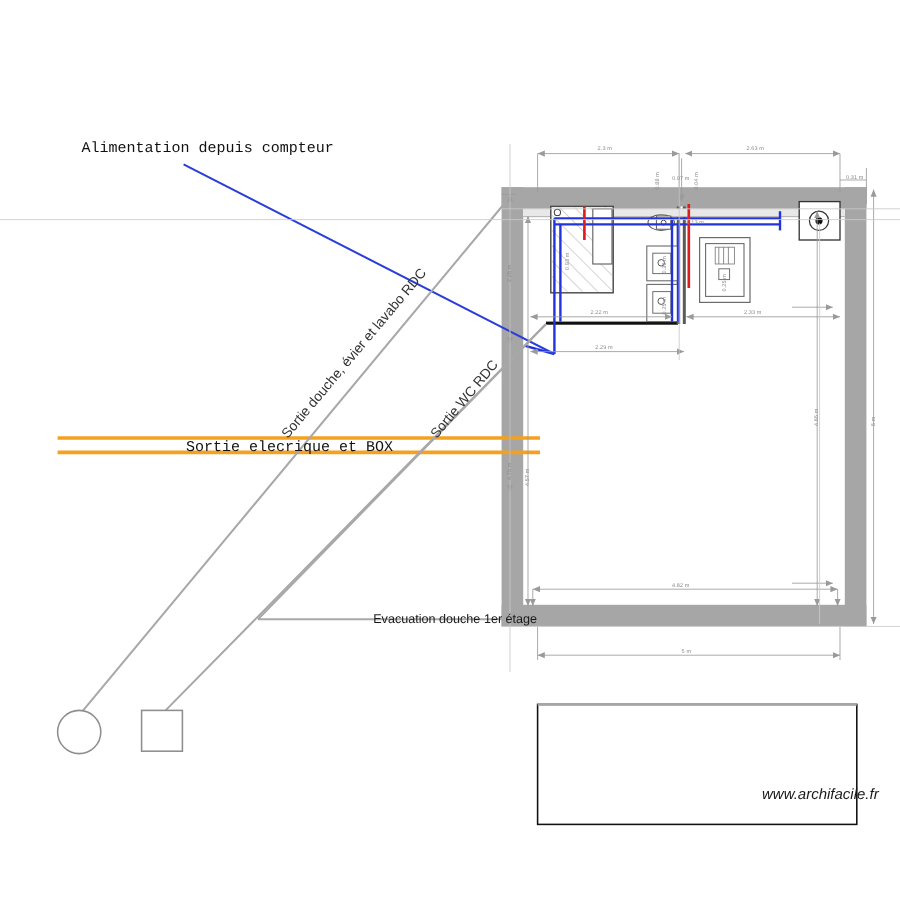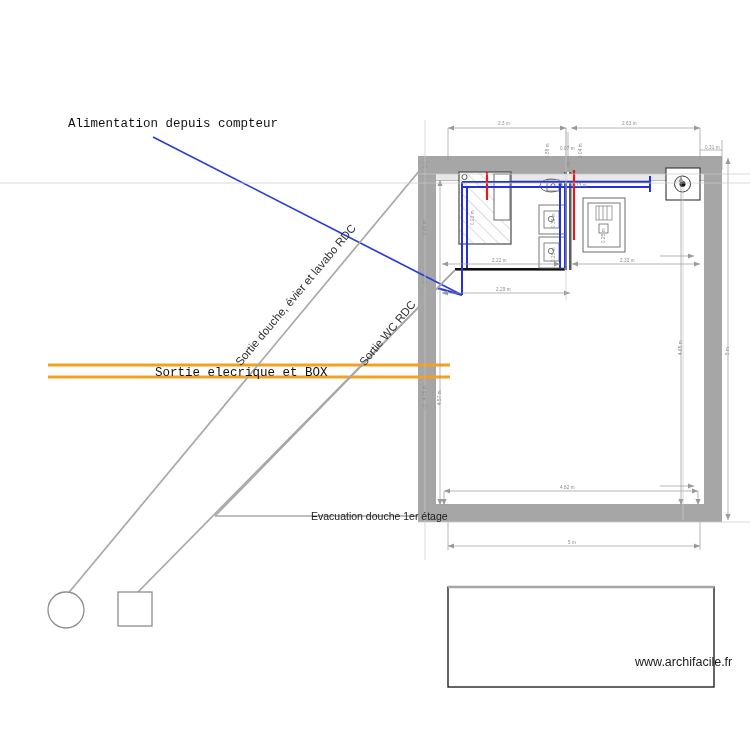--- a/index.html
+++ b/index.html
@@ -31,20 +31,21 @@
     font-family: Liberation Mono, monospace;
   }
   .label-rot {
     font-size: 11.5px;
     color: #333333;
     transform-origin: 0 0;
   }
   .watermark {
     font-size: 12.5px;
     color: #1a1a1a;
+    font-style: italic;
   }
   .dim {
     position: absolute;
     font-size: 4.6px;
     color: #8c8c8c;
     white-space: nowrap;
     letter-spacing: 0.1px;
   }
   .dim-v {
     transform-origin: 0 0;

